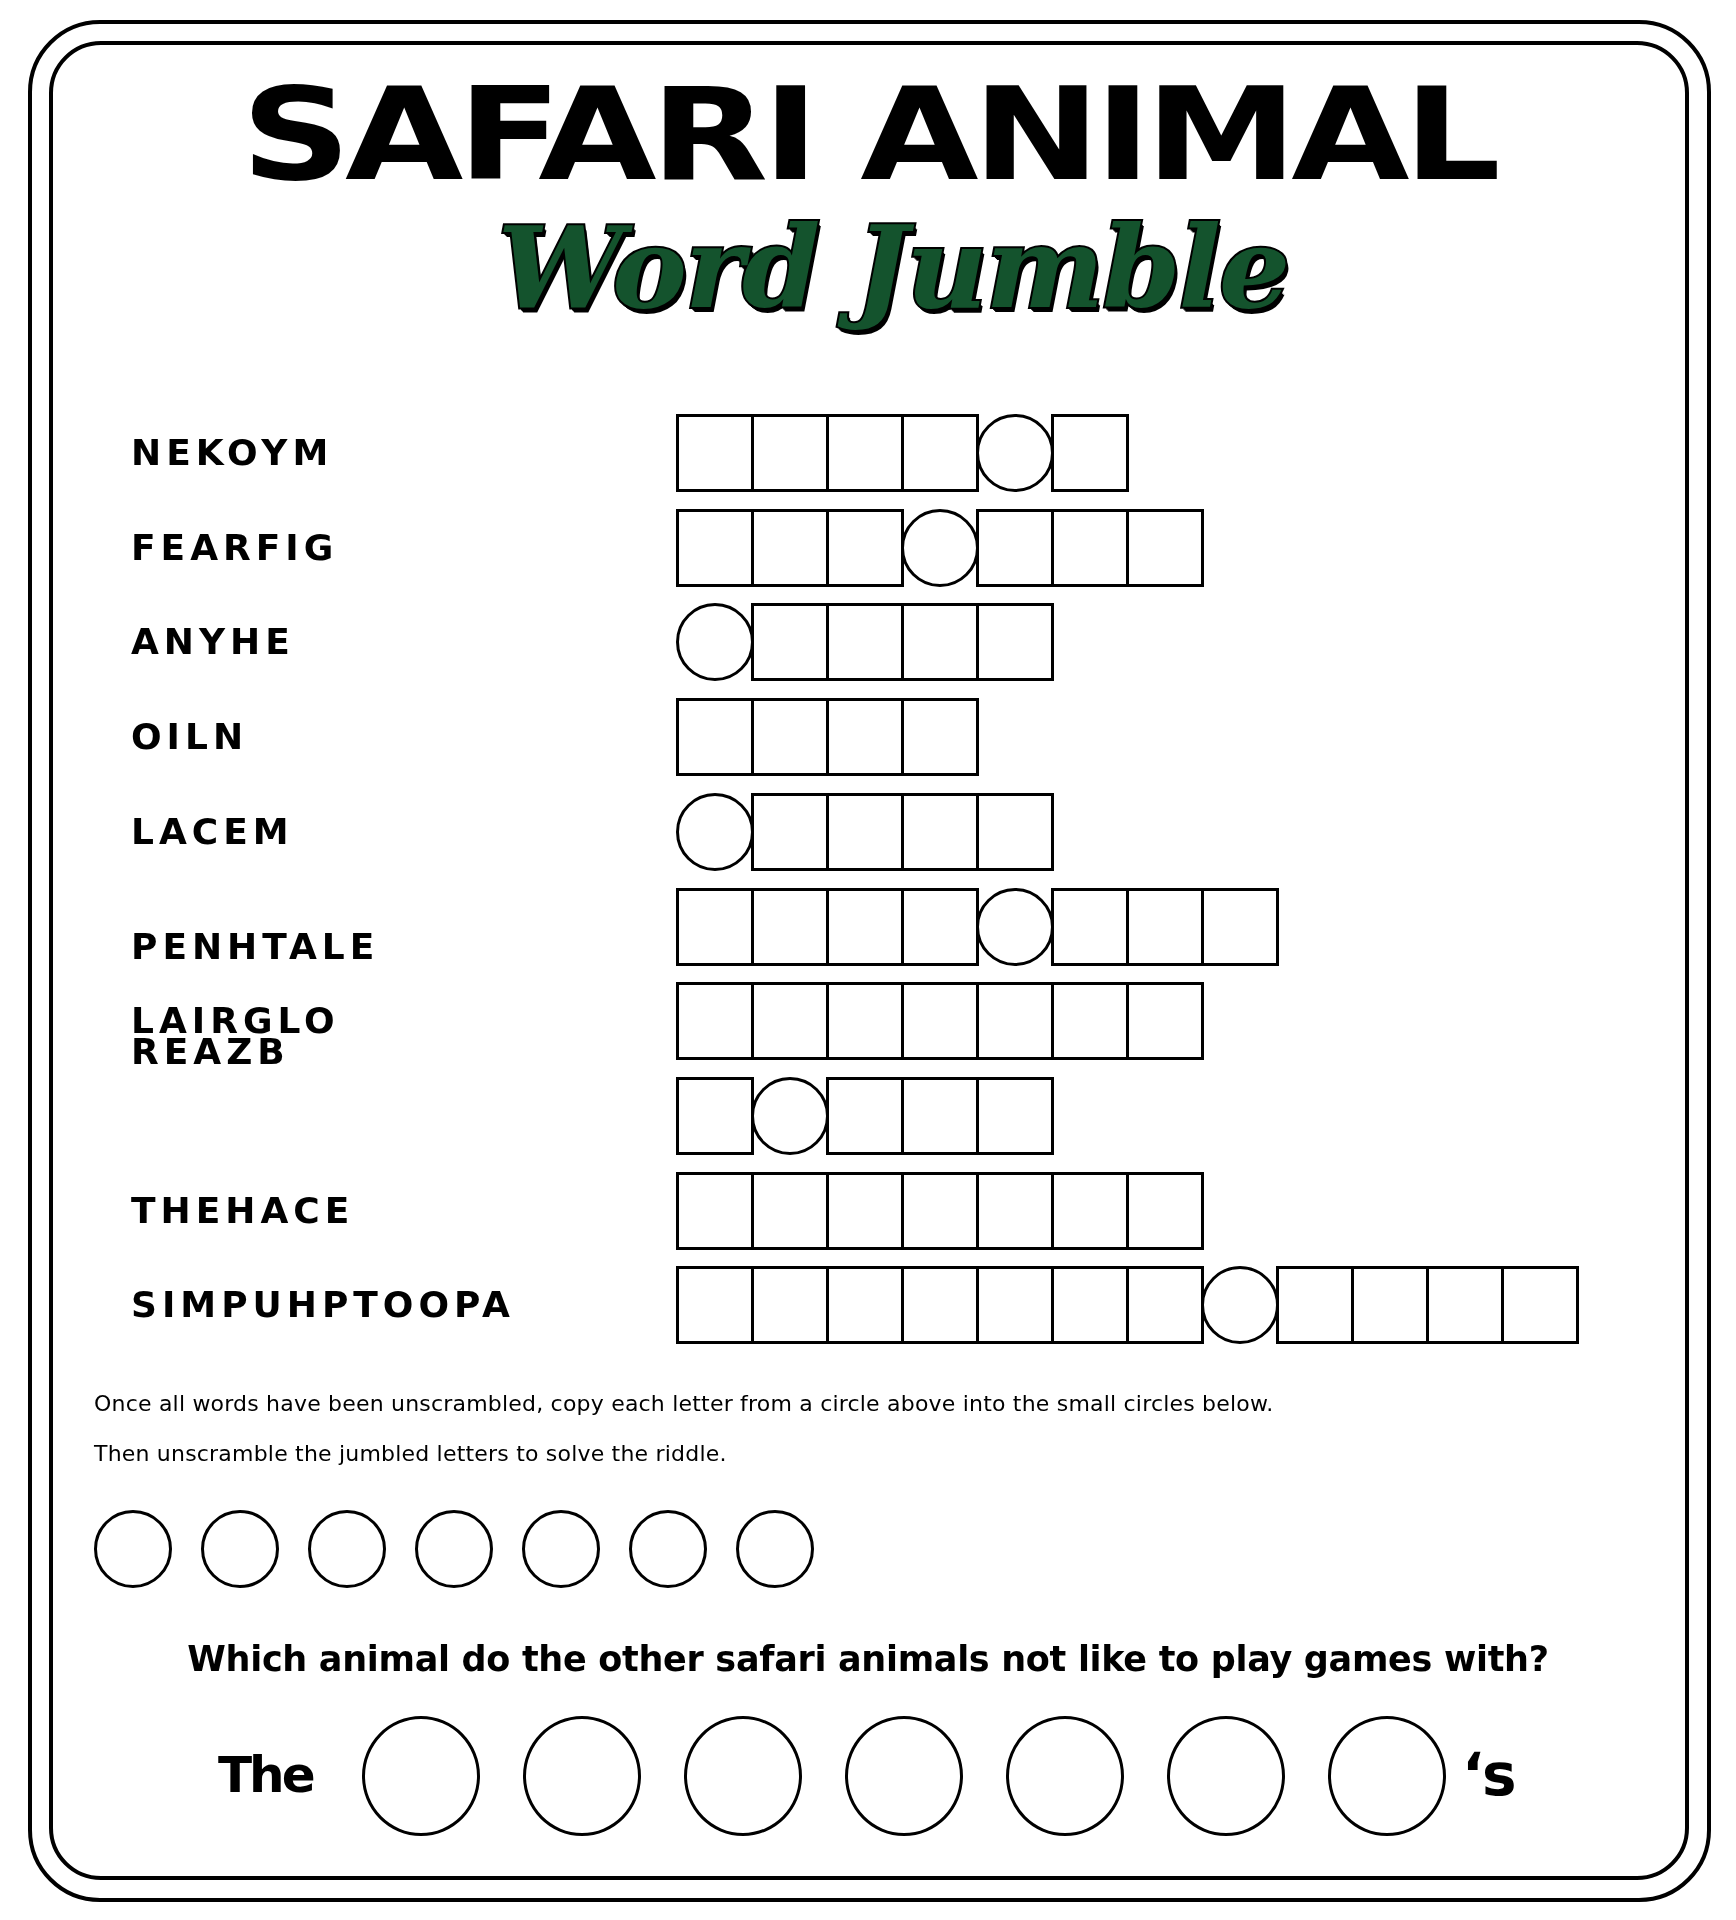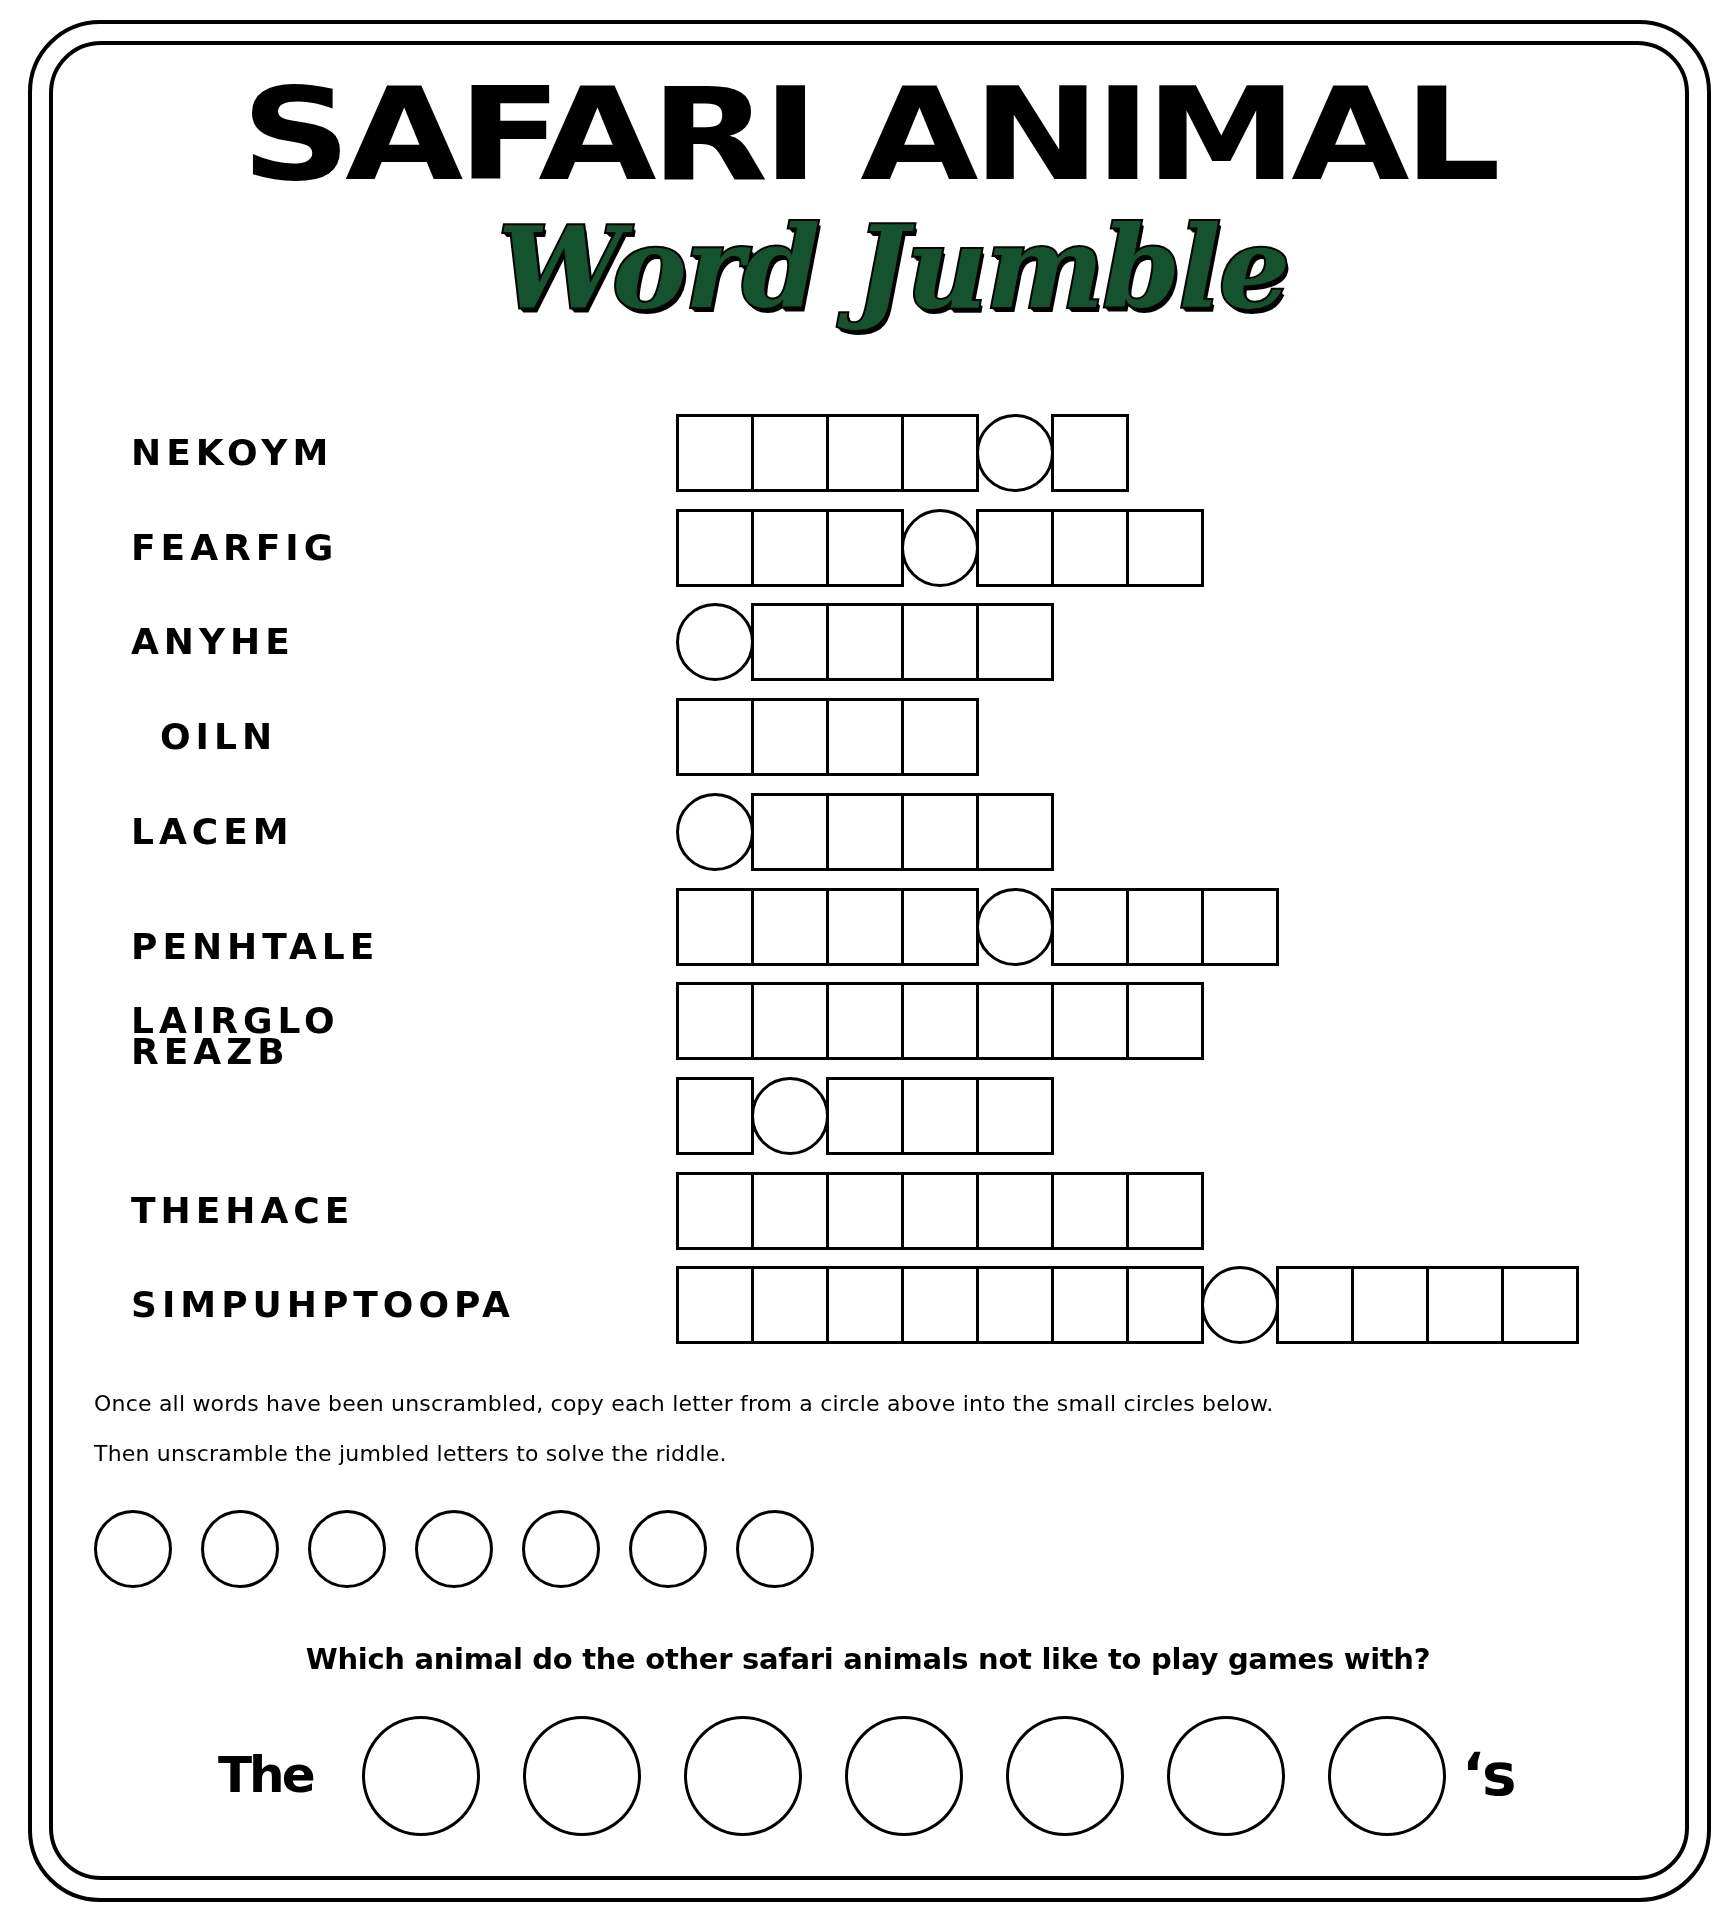--- a/index.html
+++ b/index.html
@@ -14,21 +14,21 @@
 
   .word { position:absolute; left:131px; height:78px; line-height:78px; font-family:"DejaVu Sans", sans-serif; font-weight:bold; font-size:36px; letter-spacing:5px; white-space:nowrap; }
   .grid { position:absolute; left:676px; height:78px; display:flex; }
   .cell { width:78px; height:78px; box-sizing:border-box; border:3px solid #000; margin-right:-3px; background:#fff; }
   .cell.circle { border-radius:50%; position:relative; z-index:1; }
 
   .instr { position:absolute; left:94px; font-family:"DejaVu Sans", sans-serif; font-size:22px; line-height:36px; white-space:nowrap; letter-spacing:0.2px; }
   .small-circles { position:absolute; left:94px; top:1510px; display:flex; gap:29px; }
   .small-circle { width:78px; height:78px; box-sizing:border-box; border:3px solid #000; border-radius:50%; }
 
-  .question { position:absolute; left:0; width:1736px; top:1634px; text-align:center; font-family:"DejaVu Sans", sans-serif; font-weight:bold; font-size:29px; line-height:50px; white-space:nowrap; letter-spacing:-0.3px; }
+  .question { position:absolute; left:0; width:1736px; top:1634px; text-align:center; font-family:"DejaVu Sans", sans-serif; font-weight:bold; font-size:35px; line-height:50px; white-space:nowrap; letter-spacing:-0.3px; }
 
   .answer-prefix { position:absolute; left:218px; top:1740px; font-family:"DejaVu Sans", sans-serif; font-weight:bold; font-size:50px; line-height:70px; letter-spacing:-3px; }
   .big-circles { position:absolute; left:362px; top:1716px; display:flex; gap:43px; }
   .big-circle { width:118px; height:120px; box-sizing:border-box; border:3px solid #000; border-radius:50%; }
   .answer-suffix { position:absolute; left:1462px; top:1740px; font-family:"DejaVu Sans", sans-serif; font-weight:bold; font-size:58px; line-height:70px; letter-spacing:-2px; }
 </style>
 </head>
 <body>
 
 <div class="frame-outer"></div>
@@ -58,21 +58,21 @@
       <div class="cell"></div>
     </div>
     <div class="word" style="top: 603px;">ANYHE</div>
     <div class="grid" style="top: 603px;">
       <div class="cell circle"></div>
       <div class="cell"></div>
       <div class="cell"></div>
       <div class="cell"></div>
       <div class="cell"></div>
     </div>
-    <div class="word" style="top: 698px; margin-left: 29px;">OILN</div>
+    <div class="word" style="top: 698px;">OILN</div>
     <div class="grid" style="top: 698px;">
       <div class="cell"></div>
       <div class="cell"></div>
       <div class="cell"></div>
       <div class="cell"></div>
     </div>
     <div class="word" style="top: 793px;">LACEM</div>
     <div class="grid" style="top: 793px;">
       <div class="cell circle"></div>
       <div class="cell"></div>

